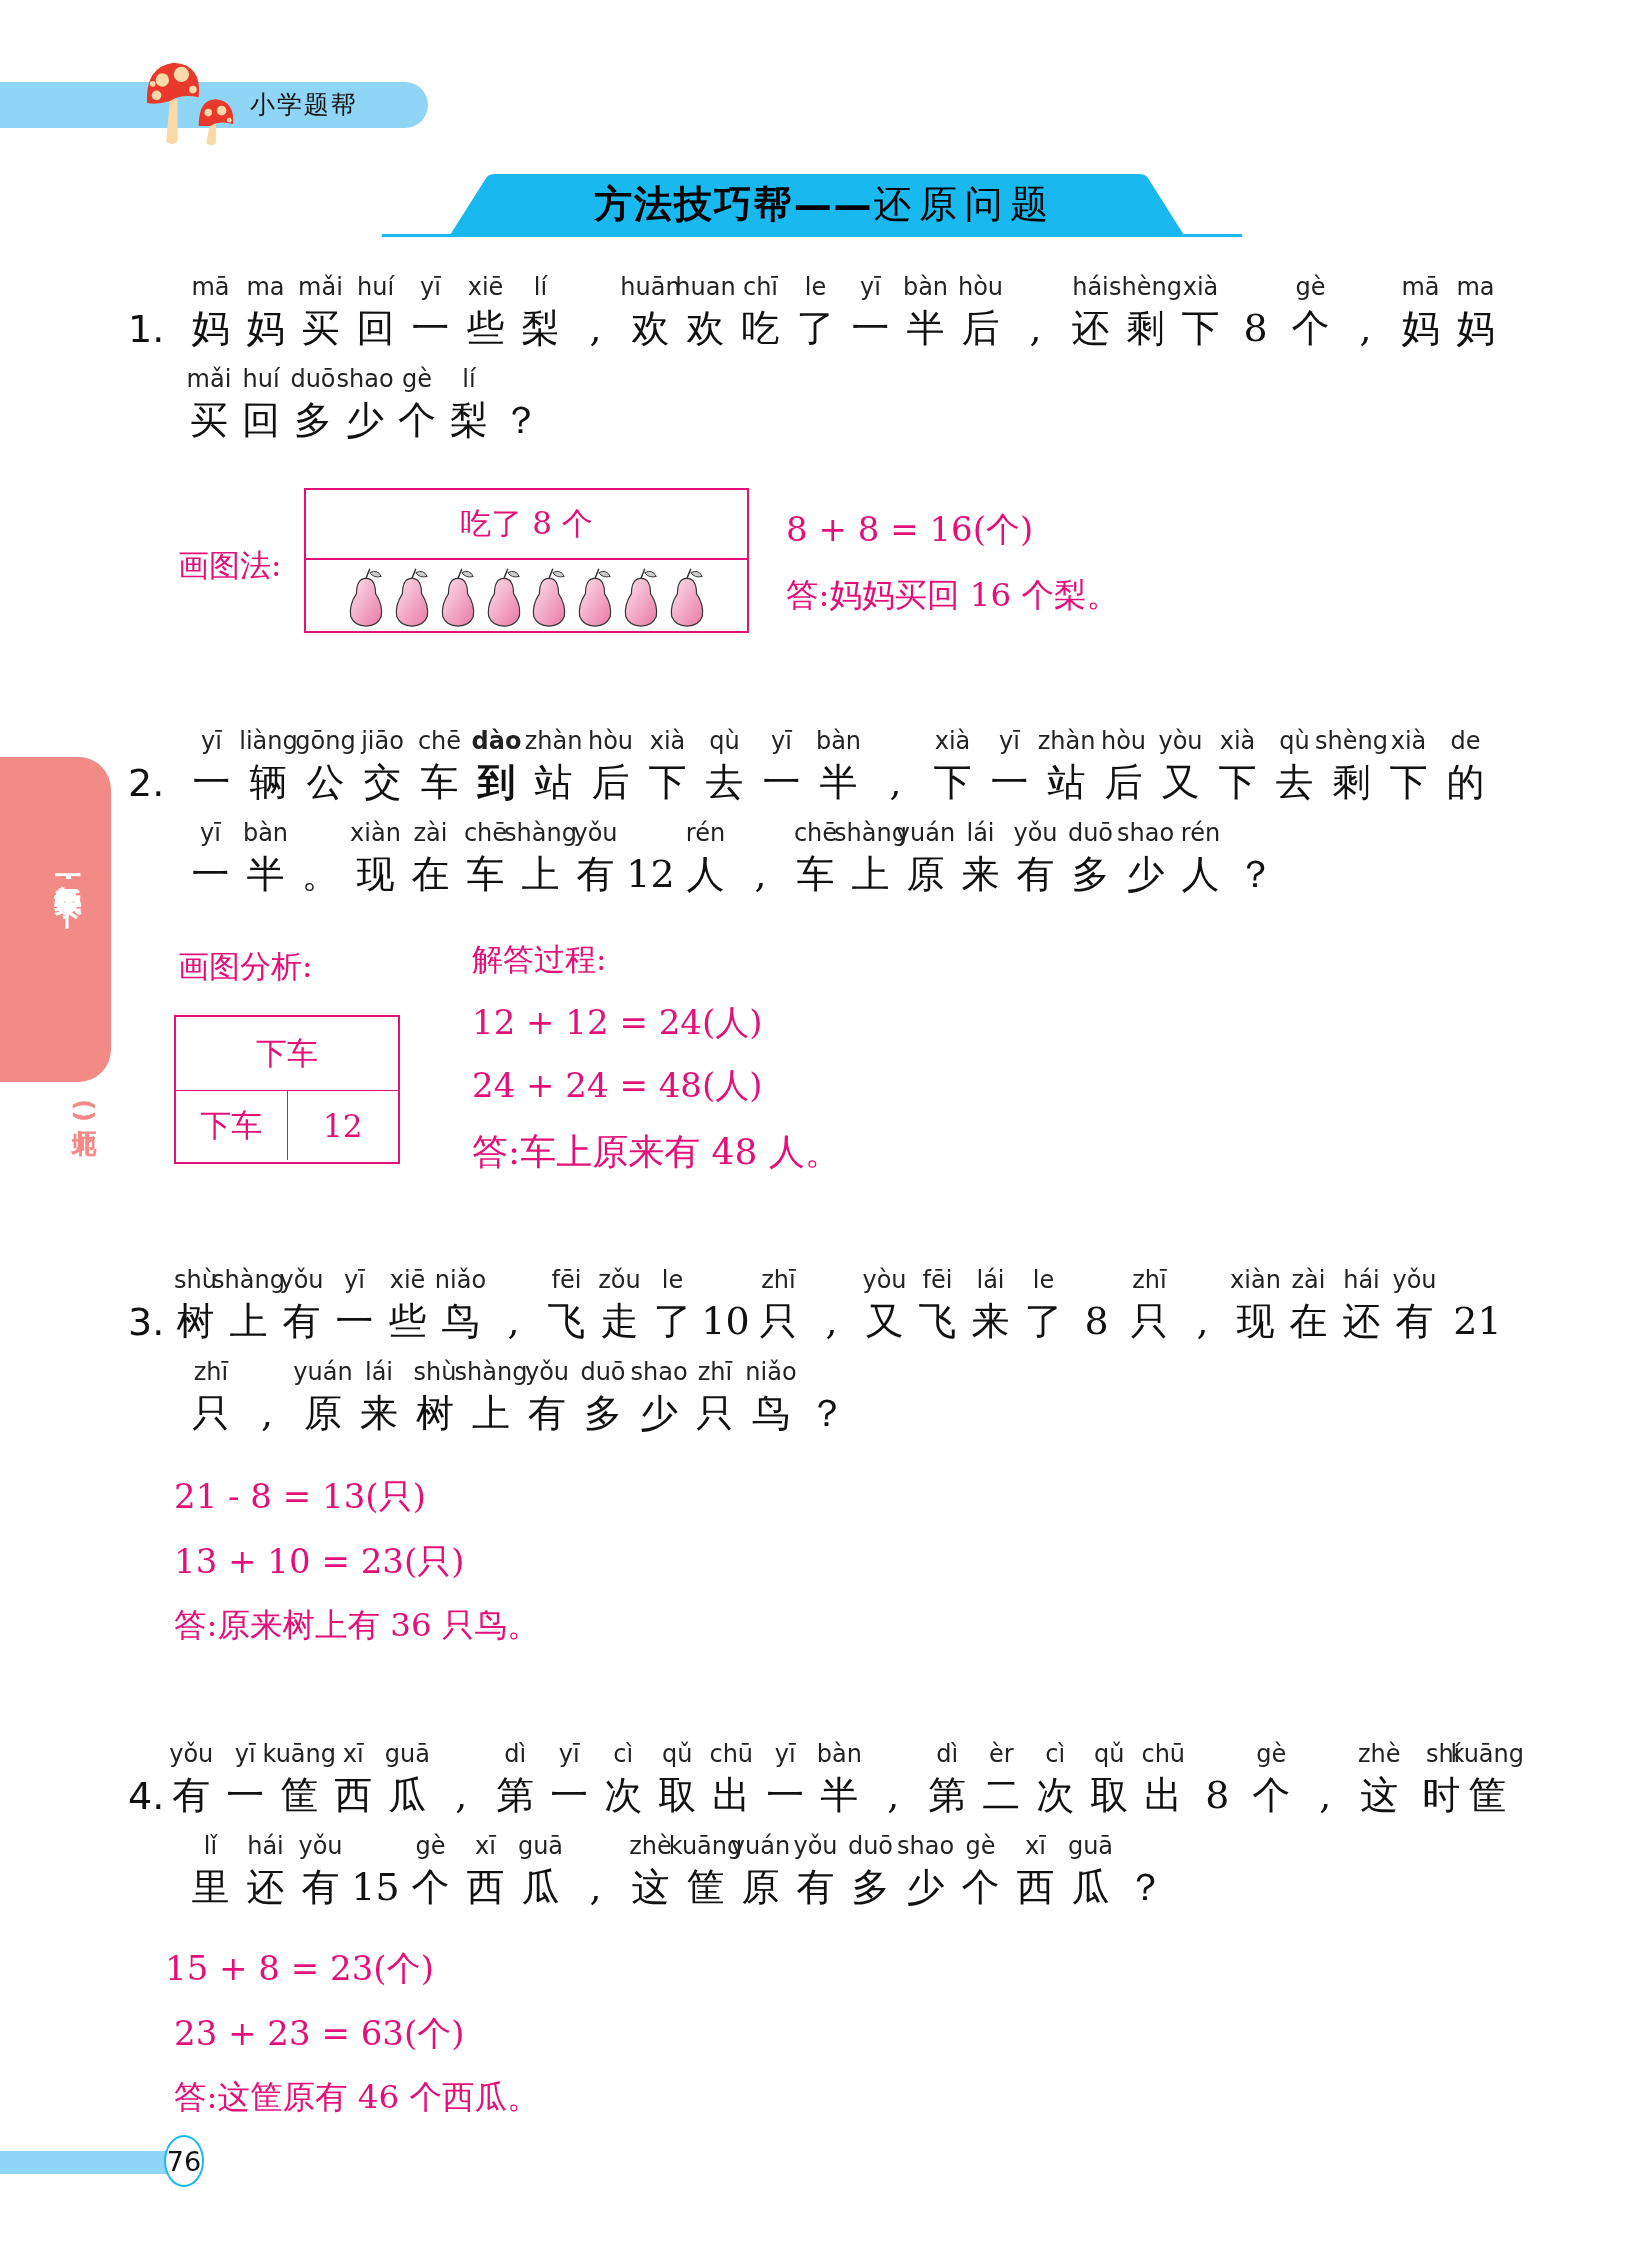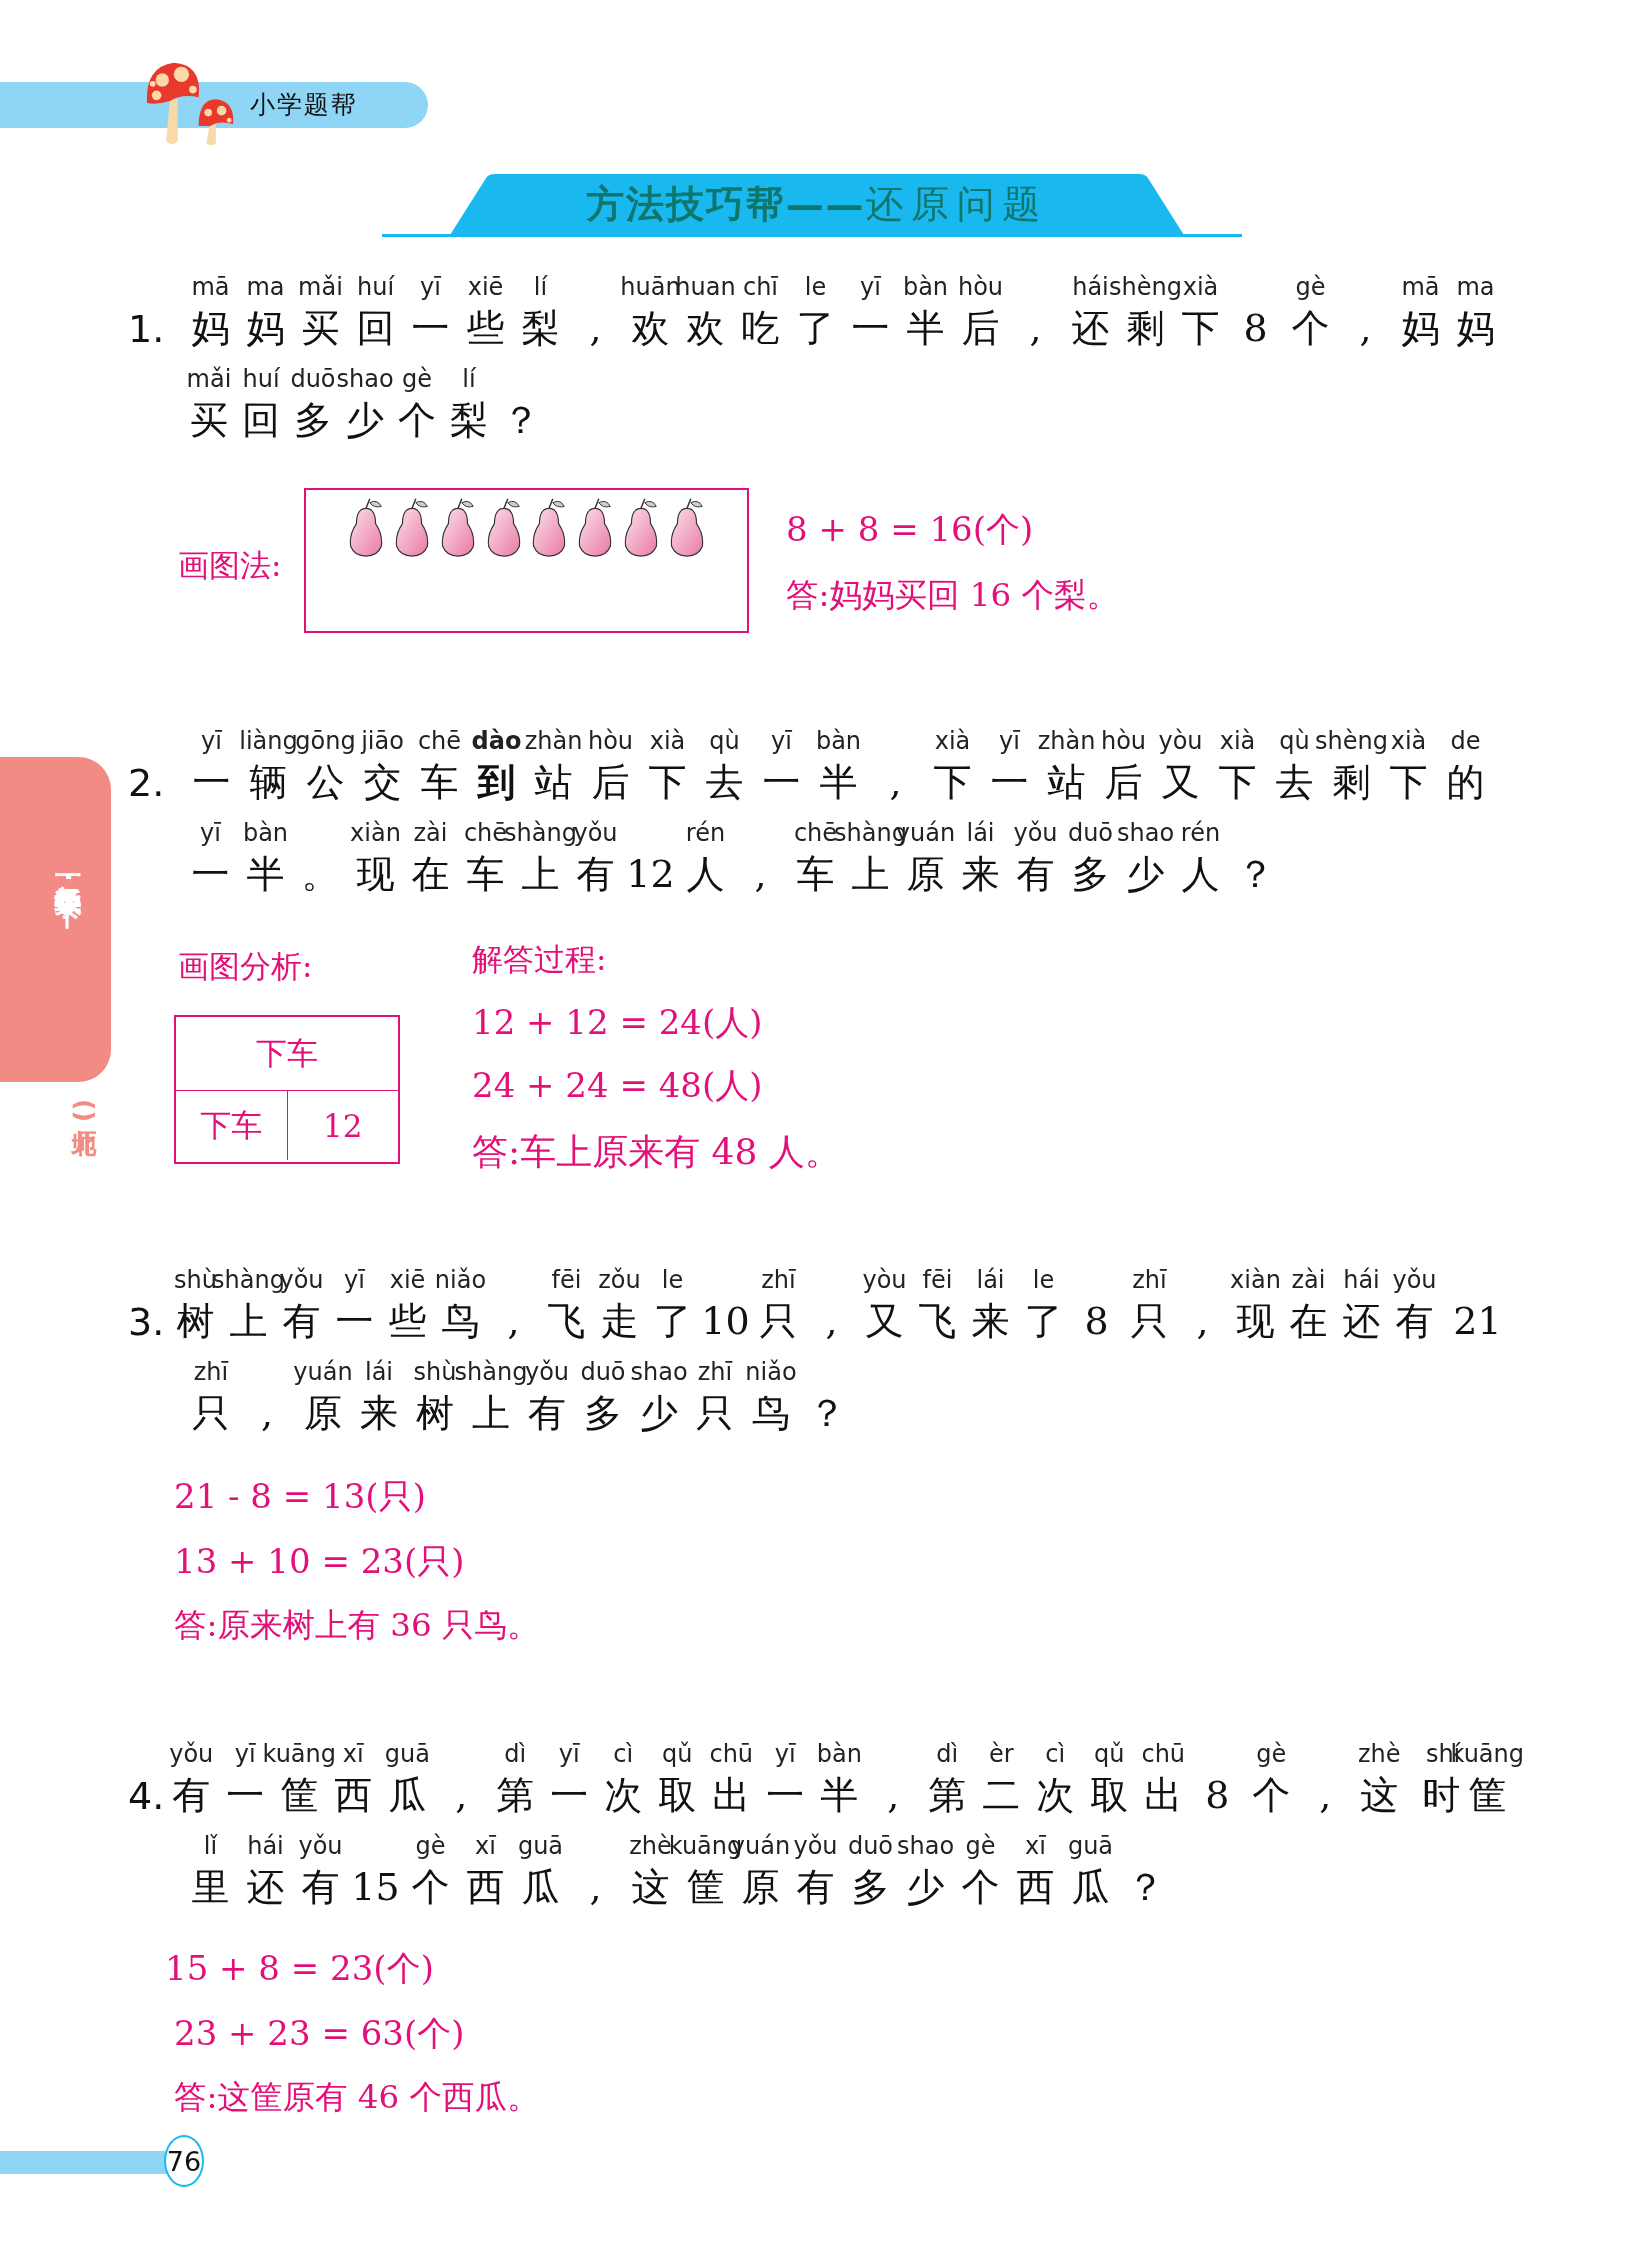--- a/index.html
+++ b/index.html
@@ -9,22 +9,22 @@
   
   .top-band { position:absolute; left:0; top:82px; width:428px; height:46px;
               background:#8fd6f6; border-radius:0 23px 23px 0; }
   .brand-text { position:absolute; left:250px; top:88px; font-size:25px; letter-spacing:1.9px;
                 color:#111; font-family:"DejaVu Sans","Liberation Sans",sans-serif; }
   .mushrooms { position:absolute; left:143px; top:59px; width:96px; height:88px; }
 
   
   .title-tab { position:absolute; left:449px; top:174px; width:736px; height:61px; }
   .title-tab svg { position:absolute; left:0; top:0; }
-  .title-text { position:absolute; left:0; top:0; width:736px; height:61px; display:flex;
-                align-items:center; justify-content:center; color:#0f766e; font-size:38px;
+  .title-text { position:absolute; left:8px; top:0; width:736px; height:61px; display:flex;
+                align-items:center; justify-content:center; color:#000000; font-size:38px;
                 font-family:"DejaVu Sans","Liberation Sans",sans-serif; font-weight:bold;
                 letter-spacing:1.9px; }
   .title-text .sub { font-weight:normal; font-family:"DejaVu Serif",serif; letter-spacing:7.6px; }
   .title-underline { position:absolute; left:382px; top:234px; width:860px; height:2.9px; background:#19b8ee; }
 
   
   .side-tab { position:absolute; left:0; top:757px; width:111px; height:325px; background:#f28b86;
               border-radius:0 32.5px 32.5px 0; }
   .side-text { position:absolute; left:67px; top:105px; width:38px; transform:translateX(-50%);
                writing-mode:vertical-rl; color:#fff; font-weight:bold; font-size:27px;
@@ -235,20 +235,21 @@
         </span>
         <span class="seg" style="width: 52px;">
           <span class="py"></span>
           <span class="hz">？</span>
         </span>
       </span>
   </div>
 </div>
 <div class="lbl" style="left:178px; top:545px;">画图法:</div>
 <div class="box1">
+  <div class="row1">吃了 8 个</div>
   <div class="row2" id="pear-row">
       <svg width="42" height="63" viewBox="0 0 44 66">
         <defs>
           <linearGradient id="pg0" x1="0" y1="0" x2="1" y2="1">
             <stop offset="0" stop-color="#fbe0ea"></stop>
             <stop offset="1" stop-color="#ea79a6"></stop>
           </linearGradient>
         </defs>
         <path d="M22 14 Q12 14 12 30 Q4 42 6 54 Q10 64 22 64 Q34 64 38 54 Q40 42 32 30 Q32 14 22 14 Z" fill="url(#pg0)" stroke="#333" stroke-width="1.2"></path>
         <path d="M22 14 L26 4" stroke="#333" stroke-width="1.5" fill="none"></path>

